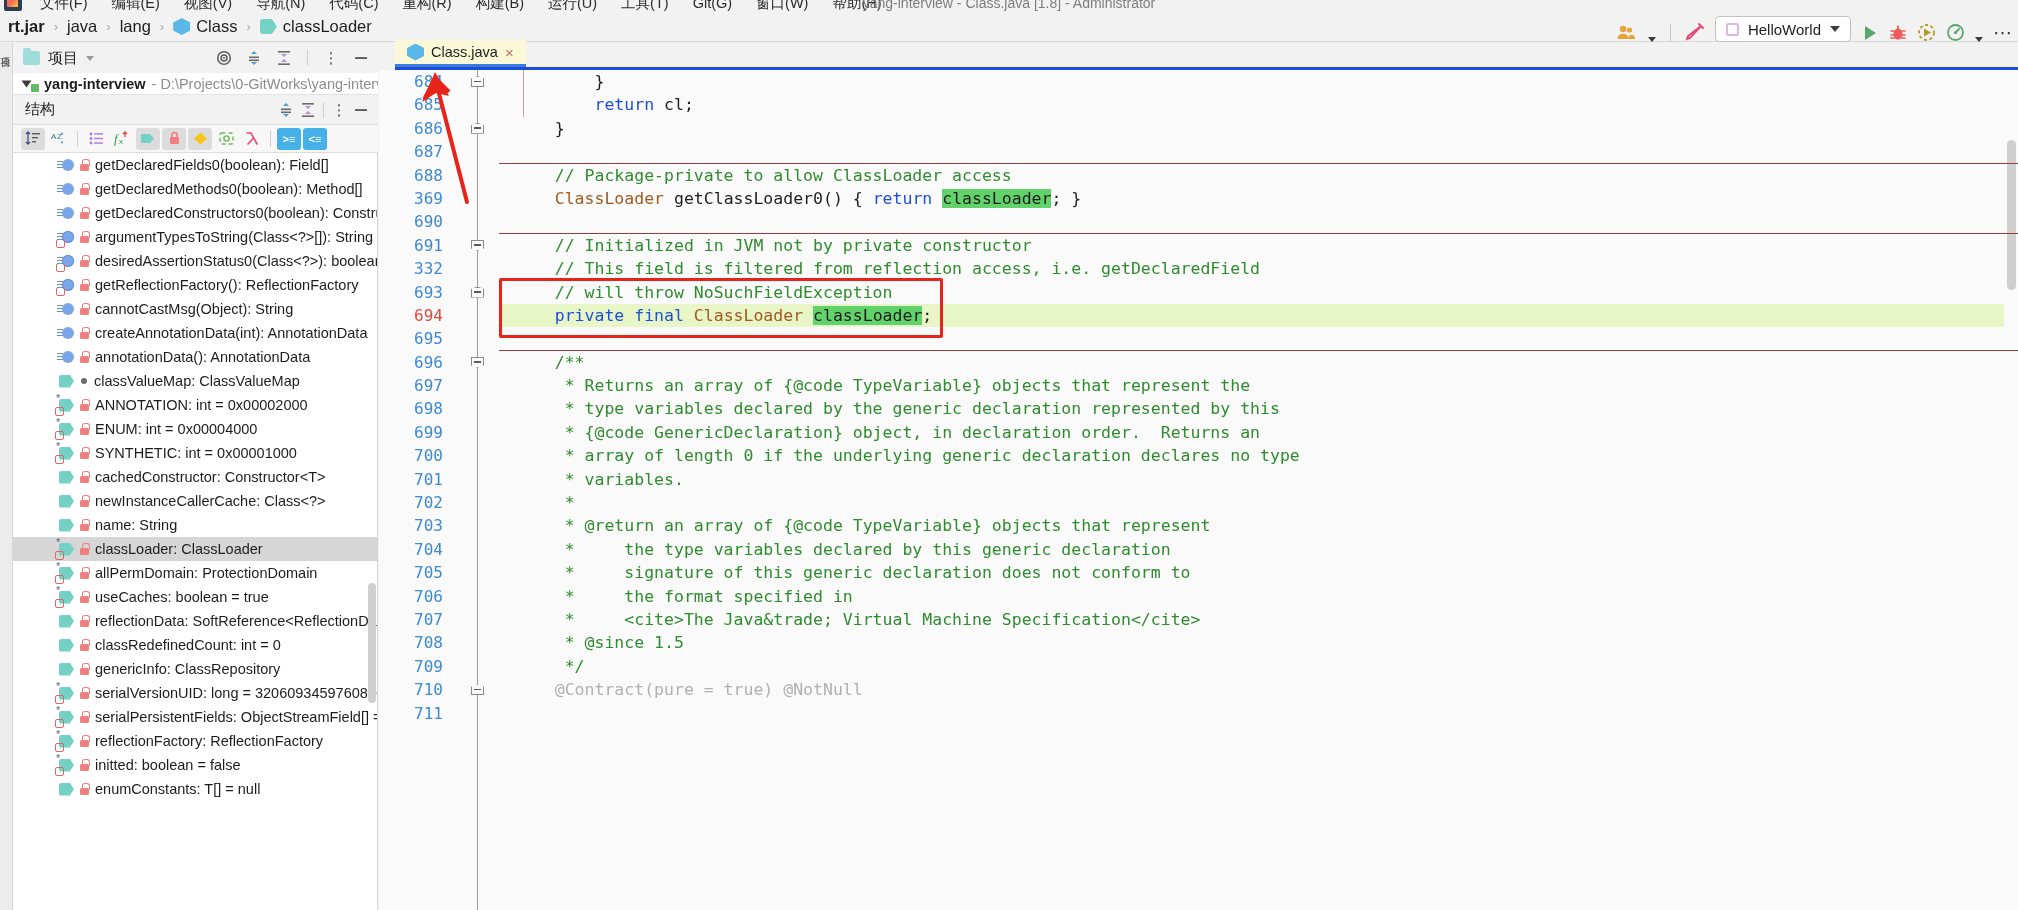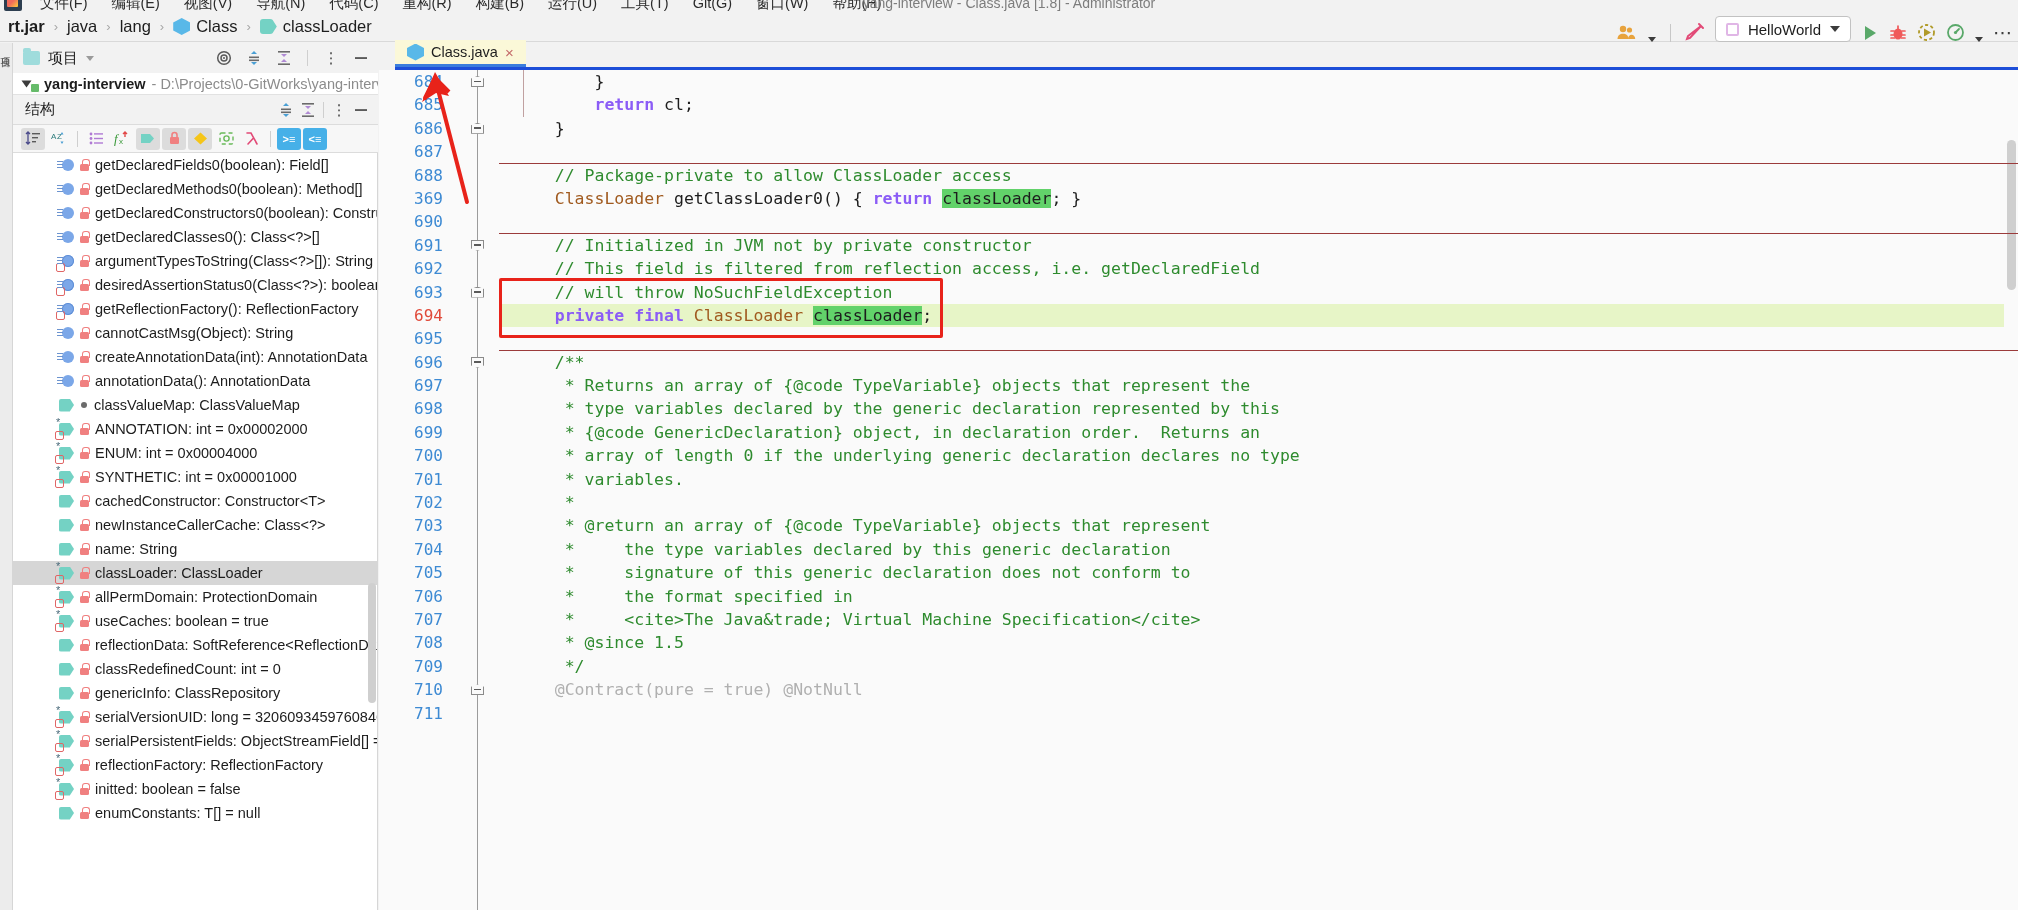--- a/index.html
+++ b/index.html
@@ -222,21 +222,21 @@
     position:absolute; left:1px; top:2px; width:13px; height:11px;
     border:1px solid #8a8a8a; background:#fafafa;
   }
   .fmark .minus { position:absolute; left:4px; top:6.5px; width:7px; height:1.5px; background:#5a5a5a; }
   .fmark.up .box { clip-path: polygon(50% 0, 100% 22%, 100% 100%, 0 100%, 0 22%); }
   .fmark.down .box { clip-path: polygon(0 0, 100% 0, 100% 78%, 50% 100%, 0 78%); }
 
   .code-area { position: absolute; left: 120px; top: 0; right: 0; height: 100%; }
   .cl { height: 23.4px; line-height: 23.4px; white-space: pre; color: #1d1d1d; padding-left: 16px; }
   .cl.cur { background: #e7f5c7; }
-  .kw { color: #8b5cf6; font-weight: 700; }
+  .kw { color: #1d4ed8; font-weight: 400; }
   .cm { color: #2e8b2e; }
   .ty { color: #a05a1f; }
   .vr { color: #1d1d1d; margin-top: 6px; }
   .pn { color: #1d1d1d; }
   .hl { background: #62d26a; }
   .inlay { color: #b0b0b0; }
 
   .sepline { position: absolute; left: 120px; right: 0; height: 1px; background: #9b3b3b; }
   .guide { position: absolute; width: 1px; background: #c0a0a0; }
 
@@ -506,25 +506,20 @@
           <span class="ti method"></span>
           <span class="lock"></span>
           <span>getDeclaredMethods0(boolean): Method[]</span>
         </div>
         <div class="tree-row">
           <span class="ti method"></span>
           <span class="lock"></span>
           <span>getDeclaredConstructors0(boolean): Constructor&lt;T:</span>
         </div>
         <div class="tree-row">
-          <span class="ti method"></span>
-          <span class="lock"></span>
-          <span>getDeclaredClasses0(): Class&lt;?&gt;[]</span>
-        </div>
-        <div class="tree-row">
           <span class="ti method stat">
             <span class="sbadge"></span>
           </span>
           <span class="lock"></span>
           <span>argumentTypesToString(Class&lt;?&gt;[]): String</span>
         </div>
         <div class="tree-row">
           <span class="ti method stat">
             <span class="sbadge"></span>
           </span>
@@ -689,21 +684,21 @@
     <div class="gutter">
       <div id="gutter-rows">
           <div class="ln">684</div>
           <div class="ln">685</div>
           <div class="ln">686</div>
           <div class="ln">687</div>
           <div class="ln">688</div>
           <div class="ln">369</div>
           <div class="ln">690</div>
           <div class="ln">691</div>
-          <div class="ln">692</div>
+          <div class="ln">332</div>
           <div class="ln">693</div>
           <div class="ln cur">694</div>
           <div class="ln">695</div>
           <div class="ln">696</div>
           <div class="ln">697</div>
           <div class="ln">698</div>
           <div class="ln">699</div>
           <div class="ln">700</div>
           <div class="ln">701</div>
           <div class="ln">702</div>

